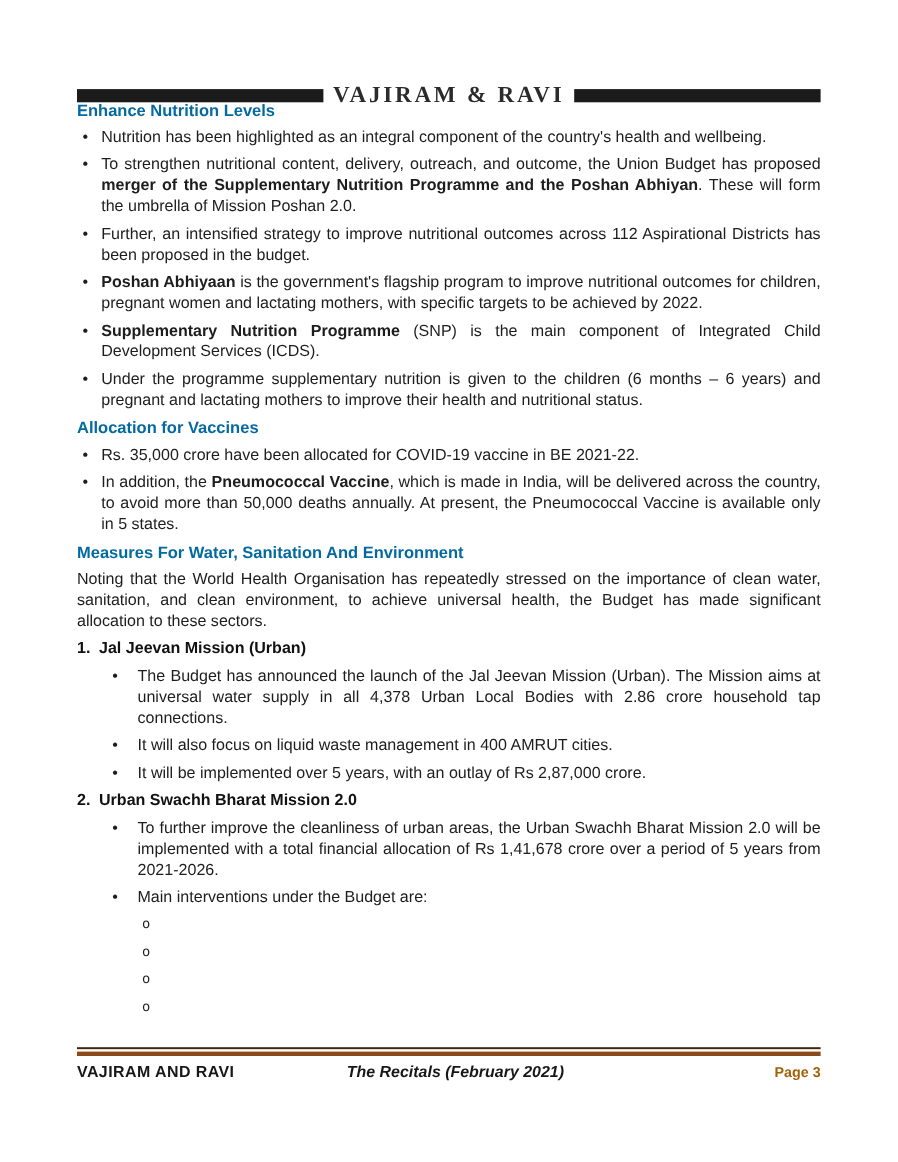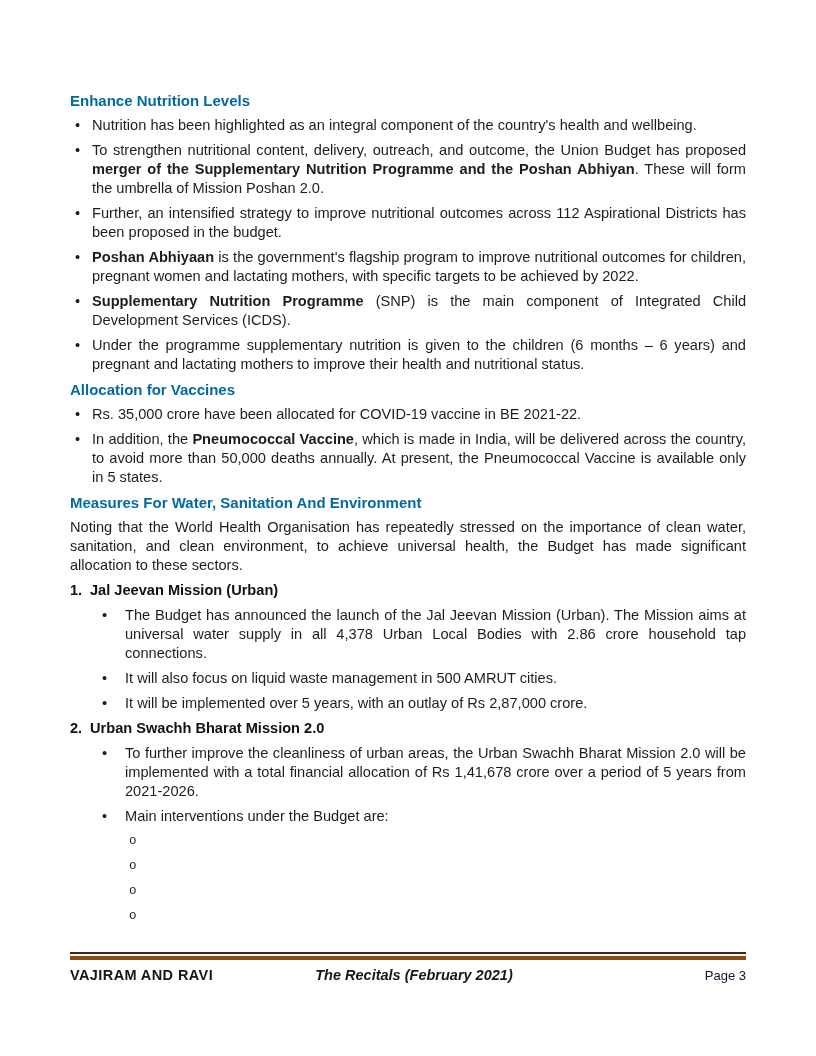--- a/index.html
+++ b/index.html
@@ -40,27 +40,32 @@
   .footer { position:absolute; left:70px; right:70px; top:952px; }
   .rule-thin  { height:2px; background:#46230a; }
   .rule-gap   { height:2px; background:#ffffff; }
   .rule-thick { height:4px; background:#8a4a1a; }
   .footer-row { position:relative; display:flex; align-items:baseline; margin-top:7px; }
   .f-left  { font-weight:bold; font-size:14.5px; letter-spacing:0.4px; color:#171717;text-align:right; }
   .f-center{
     position:absolute; left:12px; right:0; text-align:center;
     font-weight:bold; font-style:italic; font-size:14.5px; color:#171717;
   }
-  .f-right { margin-left:auto; font-size:13px; color:#0f172a; }
+  .f-right { margin-left:auto; font-size:13px; color:#a16207;font-weight:bold; }
 </style>
 </head>
 <body>
 
 <div class="page">
 
+  <header class="brand-header">
+    <div class="bar"></div>
+    <div class="brand">VAJIRAM &amp; RAVI</div>
+    <div class="bar"></div>
+  </header>
 
   <main class="content">
 
     <div class="h1">Enhance Nutrition Levels</div>
 
     <div class="bullet l1 block">
       <span class="marker">•</span>
       <div class="text">Nutrition has been highlighted as an integral component of the country's health and wellbeing.</div>
     </div>
 
@@ -110,21 +115,21 @@
       <span>Jal Jeevan Mission (Urban)</span>
     </div>
 
     <div class="bullet l2 block">
       <span class="marker">•</span>
       <div class="text">The Budget has announced the launch of the Jal Jeevan Mission (Urban). The Mission aims at universal water supply in all 4,378 Urban Local Bodies with 2.86 crore household tap connections.</div>
     </div>
 
     <div class="bullet l2 block">
       <span class="marker">•</span>
-      <div class="text">It will also focus on liquid waste management in 500 AMRUT cities.</div>
+      <div class="text">It will also focus on liquid waste management in 400 AMRUT cities.</div>
     </div>
 
     <div class="bullet l2 block">
       <span class="marker">•</span>
       <div class="text">It will be implemented over 5 years, with an outlay of Rs 2,87,000 crore.</div>
     </div>
 
     <div class="num-h">
       <span class="num">2.</span>
       <span>Urban Swachh Bharat Mission 2.0</span>

